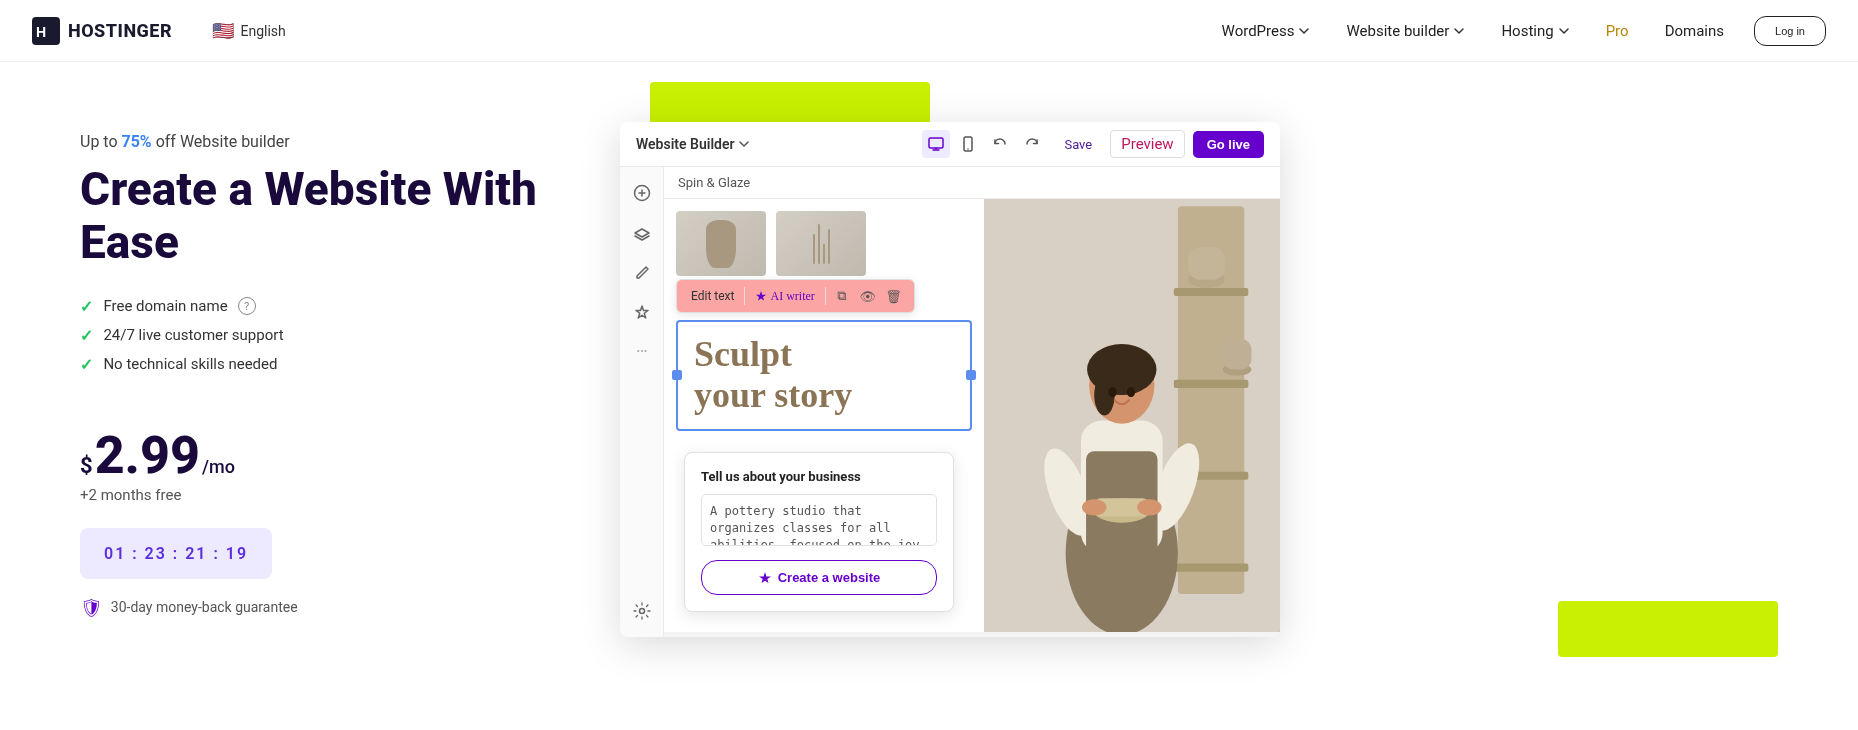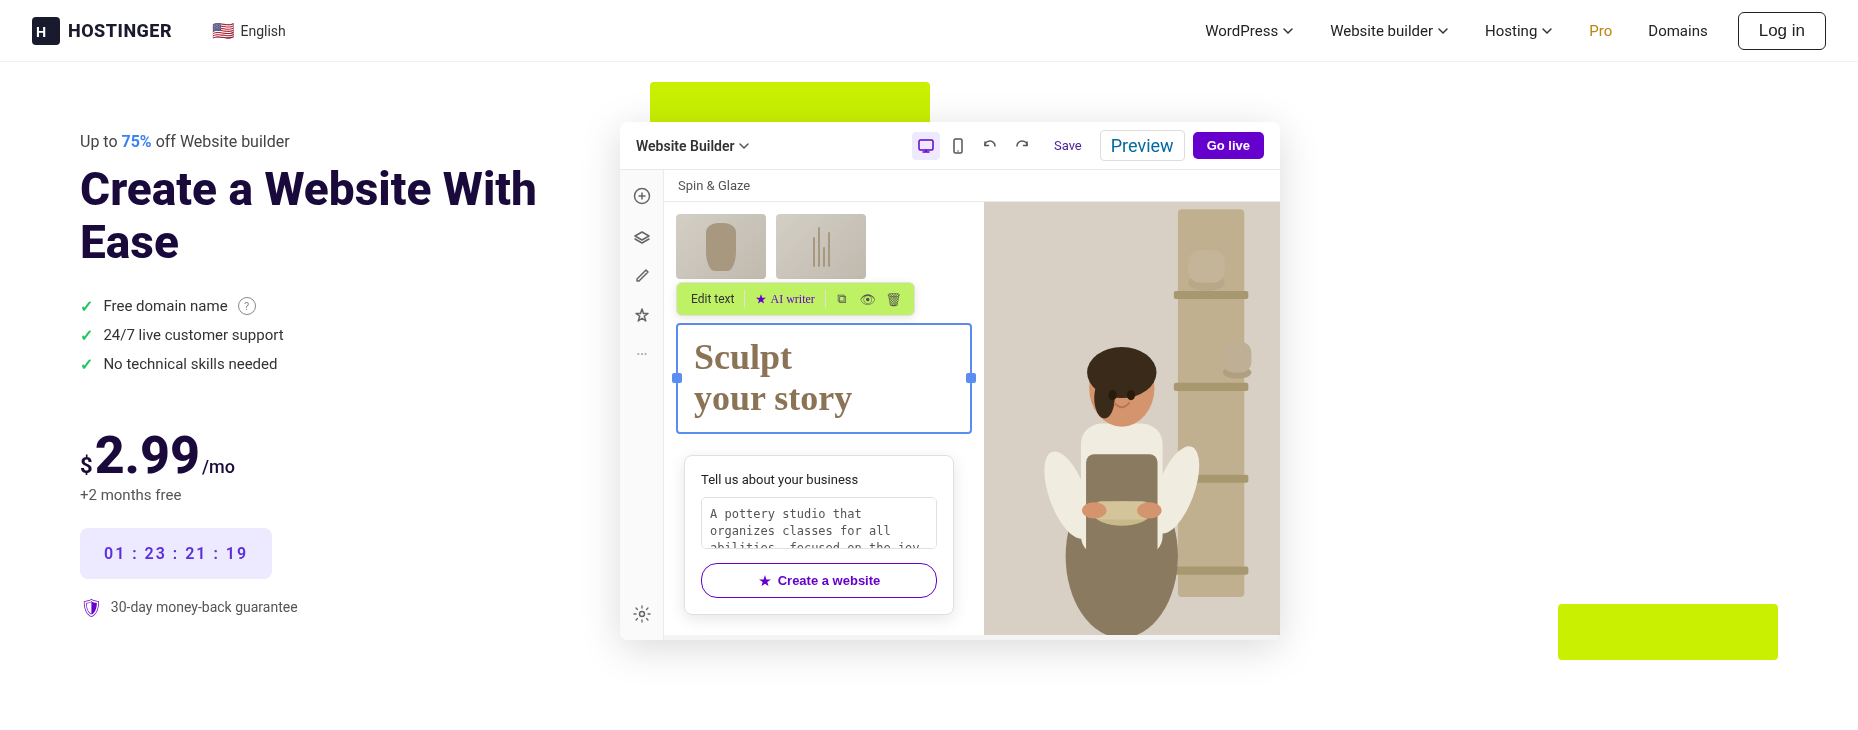--- a/index.html
+++ b/index.html
@@ -63,23 +63,23 @@
     }
     .nav-item-pro { color: #b8860b; }
     .nav-item-domains { color: #222; }
     .chevron-down {
       width: 12px;
       height: 12px;
       display: inline-block;
     }
     .login-btn {
       border: 1.5px solid #222;
-      border-radius: 6px;
+      border-radius: 12px;
       padding: 8px 20px;
-      font-size: 17px;
+      font-size: 11px;
       font-weight: 500;
       cursor: pointer;
       background: #fff;
       color: #222;
       margin-left: 8px;
     }
 
     
     .main-content {
       display: flex;
@@ -285,22 +285,22 @@
       font-size: 14px;
     }
     .toolbar-icon-btn.active { background: #ede9ff; color: #6600cc; }
     .toolbar-save {
       font-size: 13px;
       color: #4c1d95;
       padding: 4px 10px;
       cursor: pointer;
     }
     .toolbar-preview {
-      font-size: 18px;
-      color: #0369a1;
+      font-size: 15px;
+      color: #be185d;
       padding: 4px 10px;
       cursor: pointer;
       border: 1px solid #ddd;
       border-radius: 4px;
     }
     .toolbar-golive {
       background: #6600cc;
       color: #fff;
       border: none;
       border-radius: 5px;
@@ -419,21 +419,21 @@
       width: 2px;
       background: #a89880;
       border-radius: 2px;
     }
 
     
     .edit-toolbar {
       position: absolute;
       top: 80px;
       left: 12px;
-      background: #bef264;
+      background: #fca5a5;
       border: 1px solid #e0e0e0;
       border-radius: 6px;
       display: flex;
       align-items: center;
       gap: 2px;
       padding: 4px 8px;
       box-shadow: 0 2px 8px rgba(0,0,0,0.1);
       z-index: 5;
       white-space: nowrap;
     }
@@ -509,21 +509,21 @@
       width: 270px;
       background: #fff;
       border: 1px solid #e0e0e0;
       border-radius: 8px;
       padding: 16px;
       box-shadow: 0 4px 16px rgba(0,0,0,0.1);
       z-index: 5;
     }
     .popup-title {
       font-size: 13px;
-      font-weight: 400;
+      font-weight: 700;
       color: #222;
       margin-bottom: 10px;
     }
     .popup-textarea {
       width: 100%;
       border: 1px solid #e0e0e0;
       border-radius: 5px;
       padding: 8px;
       font-size: 12px;
       color: #555;

